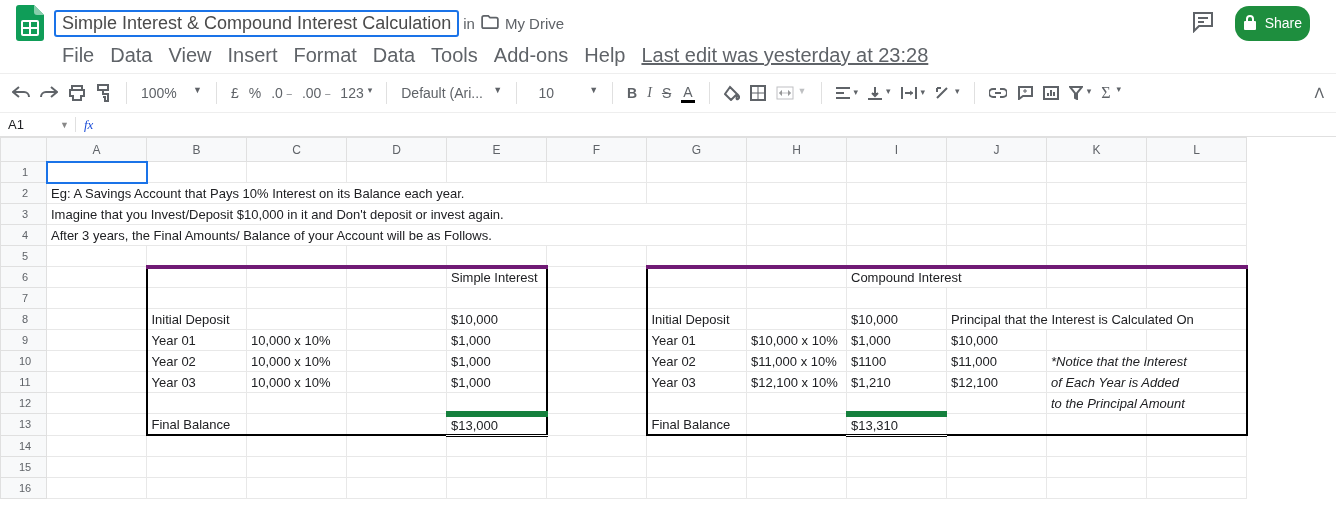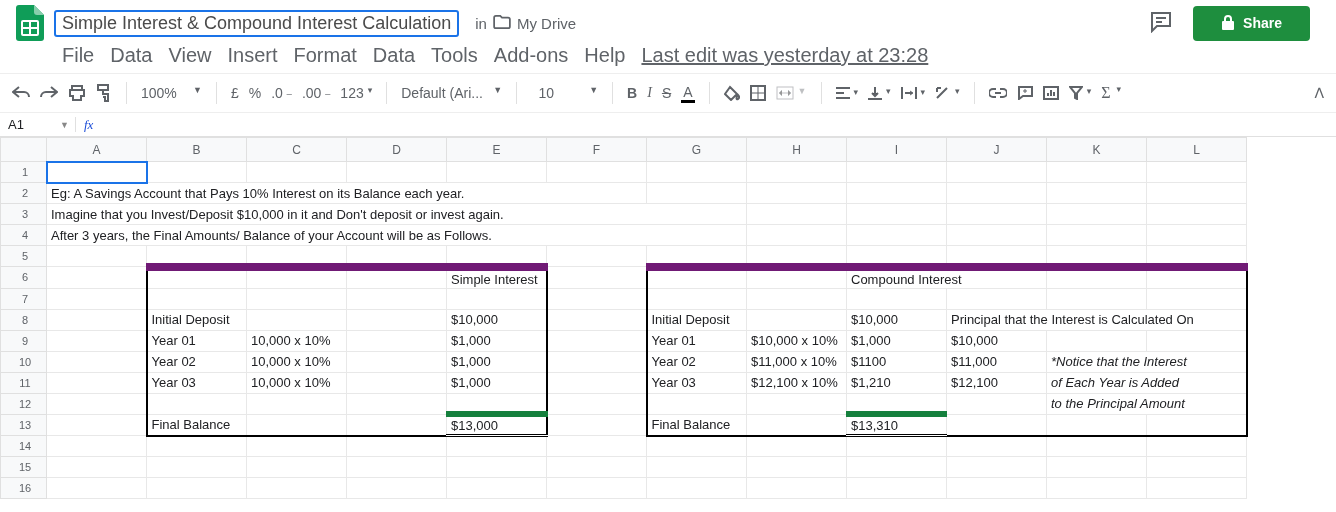--- a/index.html
+++ b/index.html
@@ -1,22 +1,22 @@
 <!DOCTYPE html>
 <html><head>
 <meta charset="utf-8">
 <style>
   html,body{margin:0;padding:0;font-family:Arial,Helvetica,sans-serif;font-size:13px;color:#202124;background:#fff;width:1336px}
   *{box-sizing:border-box}
   .titlebar{display:flex;align-items:center;padding:6px 10px 0 10px;height:40px}
   .logo{width:40px;height:40px;display:flex;align-items:center;justify-content:center}
   .doc-title{font-size:18px;color:#4b4b4b;border:2px solid #1a73e8;border-radius:3px;padding:1px 6px;margin-left:4px}
-  .loc{color:#5f6368;margin-left:16px;display:flex;align-items:flex-start;font-size:15px}
+  .loc{color:#5f6368;margin-left:4px;display:flex;align-items:flex-start;font-size:15px}
   .right-icons{margin-left:auto;display:flex;align-items:center;gap:20px;padding-right:16px}
-  .share-btn{background:#1e8e3e;color:#fff;border-radius:4px;padding:8px 28px;font-weight:700;display:flex;align-items:center;gap:8px;font-size:14px}
+  .share-btn{background:#1e8e3e;color:#fff;border-radius:14px;padding:8px 8px;font-weight:400;display:flex;align-items:center;gap:8px;font-size:14px}
   .menubar{display:flex;align-items:center;gap:16px;padding:4px 10px 6px 62px;color:#5f6368;font-size:20px}
   .last-edit{text-decoration:underline;color:#5f6368}
   .toolbar{display:flex;align-items:center;gap:10px;padding:4px 12px;border-top:1px solid #eee;border-bottom:1px solid #eee;color:#5f6368;height:40px}
   .tool{display:flex;align-items:flex-start;gap:4px;font-size:14px}
   .sep{width:1px;height:22px;background:#e0e0e0;margin:0 4px}
   .zoom{width:48px}
   .font{width:88px;overflow:hidden;white-space:nowrap}
   .tri{font-size:9px}
   .collapse{margin-left:auto;font-size:14px}
   .fx-row{display:flex;align-items:center;border-bottom:1px solid #e0e0e0;height:24px}
@@ -31,21 +31,21 @@
   .corner{width:46px}
   .row-head{width:46px}
   .sel{outline:2px solid #1a73e8;outline-offset:-1px}
   .bold{font-weight:400}
   .ital{font-style:italic}
   
   .cA{width:100px}.cB{width:100px}.cC{width:100px}.cD{width:100px}.cE{width:100px}
   .cF{width:100px}.cG{width:100px}.cH{width:100px}.cI{width:100px}.cJ{width:100px}
   .cK{width:100px}.cL{width:100px}
   
-  .bt{border-top:8px solid #701a75}
+  .bt{border-top:4px solid #701a75}
   .bb{border-bottom:2px solid #000}
   .bl{border-left:2px solid #000}
   .br{border-right:2px solid #000}
   .dbl{border-top:6px solid #15803d;border-bottom:3px double #000}
 </style>
 </head>
 <body>
 
 <div class="titlebar">
   <div class="logo">

